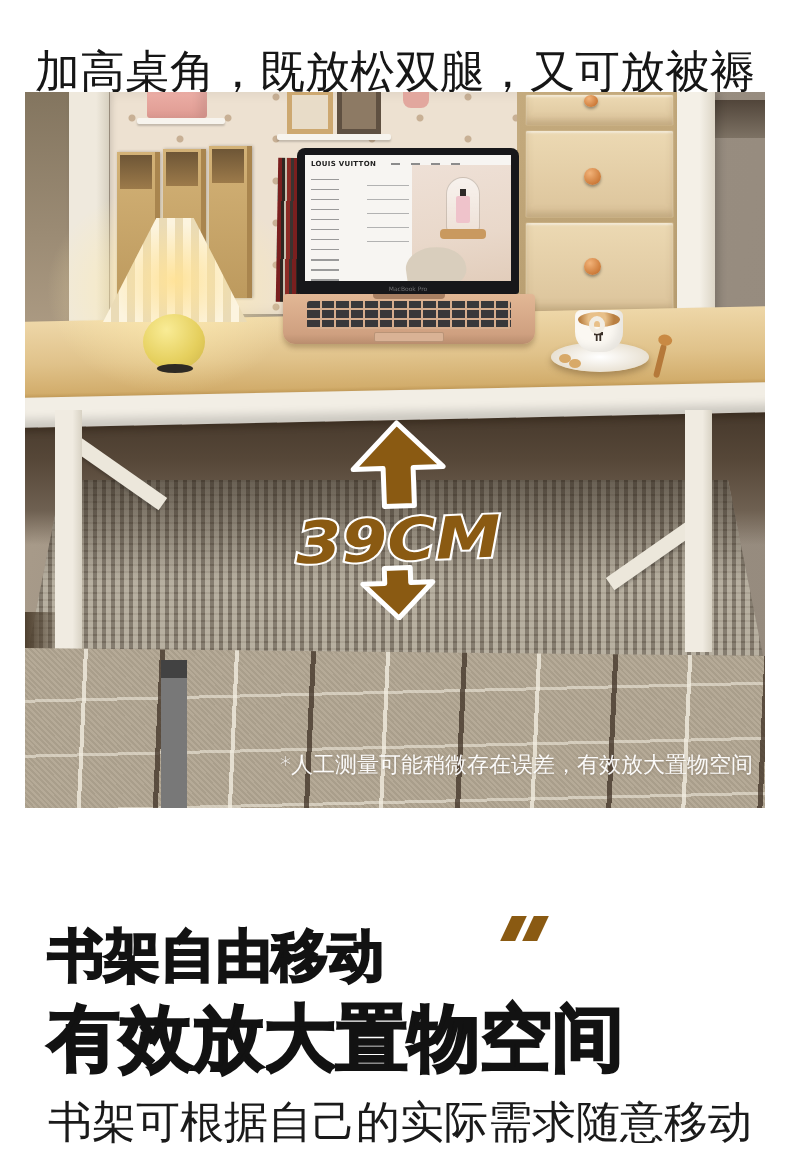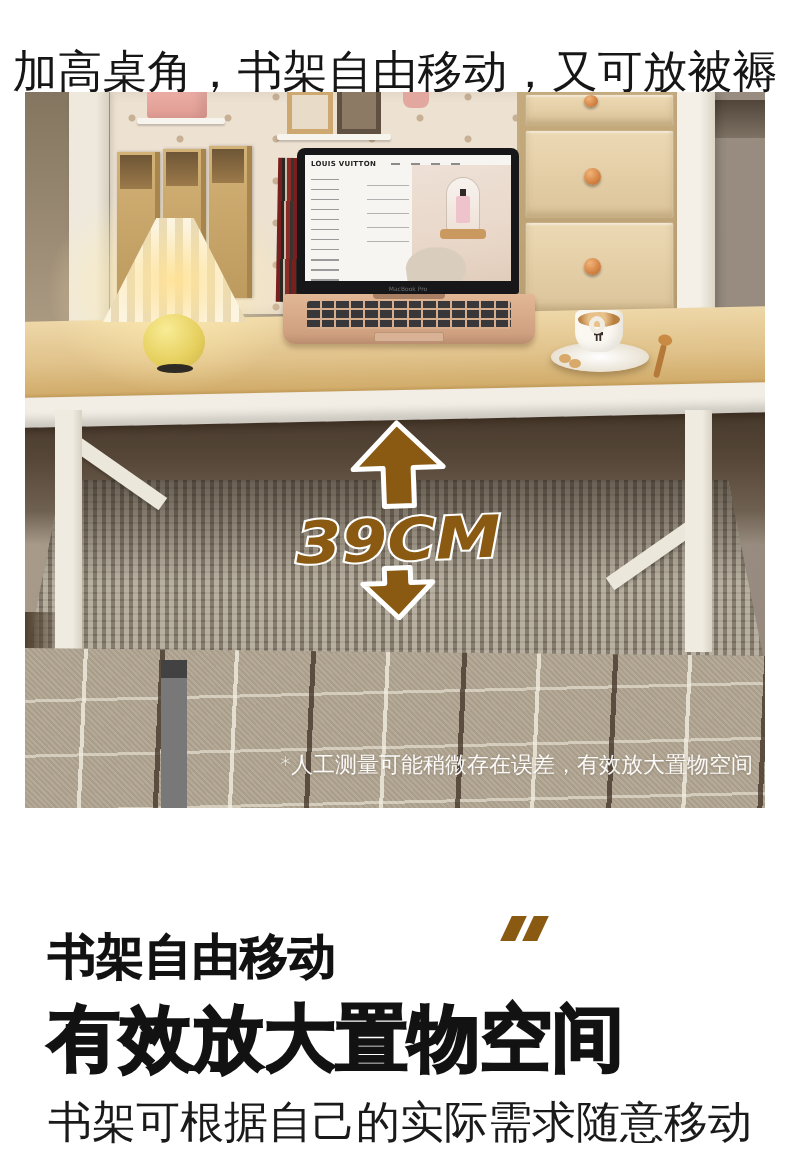--- a/index.html
+++ b/index.html
@@ -174,34 +174,34 @@
   
   .measure{position:absolute;left:255px;top:328px;z-index:8;}
   .measure polygon{fill:var(--accent-gold,#8a5a12);stroke:#fff;stroke-linejoin:round;}
   .measure text{fill:var(--accent-gold,#8a5a12);stroke:#fff;stroke-width:4px;paint-order:stroke;
     font-family:"DejaVu Sans","Liberation Sans",sans-serif;font-weight:bold;font-style:italic;font-size:58px;}
 
   .disclaimer{position:absolute;right:12px;bottom:28px;z-index:9;font-size:22px;font-weight:300;
     color:rgba(255,255,255,.95);text-shadow:0 1px 3px rgba(60,45,30,.25);}
 
   
-  .h1{position:absolute;left:48px;top:916px;font-size:48px;line-height:80px;font-weight:400;
+  .h1{position:absolute;left:48px;top:916px;font-size:56px;line-height:80px;font-weight:700;
     color:#121212;-webkit-text-stroke:2.4px #121212;letter-spacing:0;text-align:right;}
   .h2{position:absolute;left:48px;top:998px;font-size:72px;line-height:80px;font-weight:900;
     color:#121212;-webkit-text-stroke:2.4px #121212;letter-spacing:0;}
   .quote{position:absolute;left:506px;top:916px;display:flex;gap:7px;}
   .qbar{display:block;width:15px;height:25px;background:var(--accent-gold,#8a5a12);transform:skewX(-25deg);}
   .sub{position:absolute;left:48px;top:1096px;font-size:44px;line-height:52px;font-weight:300;color:#1a1a1a;}
 </style>
 </head>
 <body>
 
 <div class="page">
 
-  <h1 class="top-title">加高桌角，书架自由移动，又可放被褥</h1>
+  <h1 class="top-title">加高桌角，既放松双腿，又可放被褥</h1>
 
   <div class="photo">
     <div class="wall-left"></div>
     <div class="pegboard"></div>
     <div class="dark-band"></div>
 
     <div class="shelf shelf-a"></div>
     <div class="pinkbox"></div>
     <div class="shelf shelf-b"></div>
     <div class="frame1"></div>

